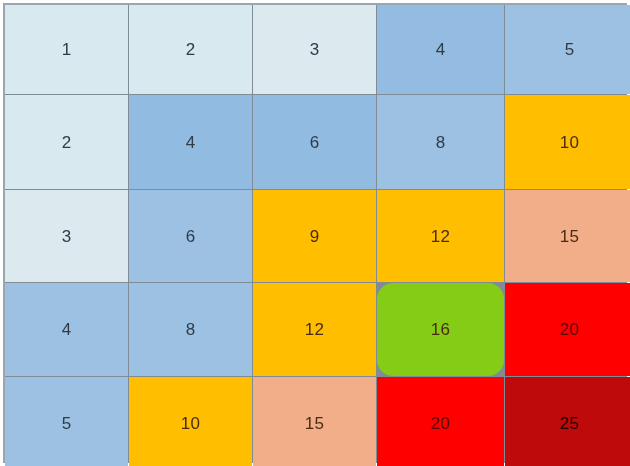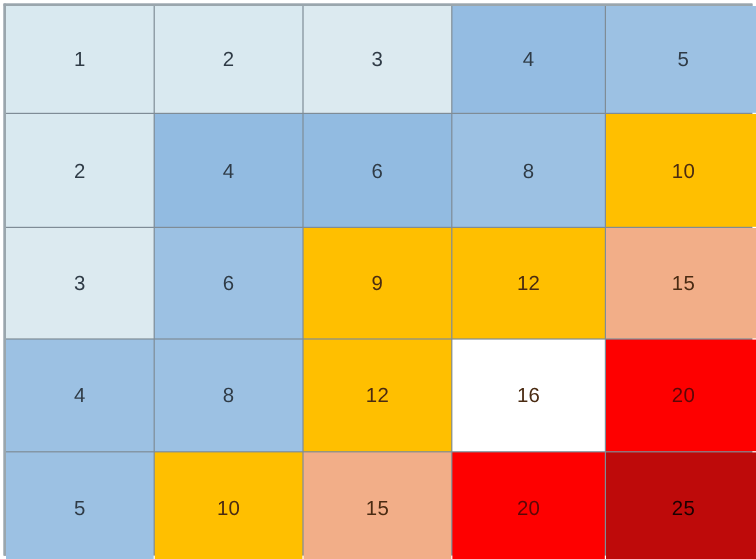--- a/index.html
+++ b/index.html
@@ -113,21 +113,21 @@
       </div>
       <div class="hm-cell" style="background: rgb(156, 193, 227);">
         <span class="hm-value" style="color: rgb(47, 59, 70);">4</span>
       </div>
       <div class="hm-cell" style="background: rgb(156, 193, 227);">
         <span class="hm-value" style="color: rgb(47, 59, 70);">8</span>
       </div>
       <div class="hm-cell" style="background: rgb(255, 191, 0);">
         <span class="hm-value" style="color: rgb(74, 43, 18);">12</span>
       </div>
-      <div class="hm-cell" style="background: #ffffff;">
+      <div class="hm-cell" style="background: #84cc16; border-radius: 16px;">
         <span class="hm-value" style="color: rgb(74, 43, 18);">16</span>
       </div>
       <div class="hm-cell edge-right" style="background: rgb(254, 0, 0);">
         <span class="hm-value" style="color: rgb(92, 7, 7);">20</span>
       </div>
       <div class="hm-cell edge-bottom" style="background: rgb(156, 193, 227);">
         <span class="hm-value" style="color: rgb(47, 59, 70);">5</span>
       </div>
       <div class="hm-cell edge-bottom" style="background: rgb(255, 191, 0);">
         <span class="hm-value" style="color: rgb(74, 43, 18);">10</span>

